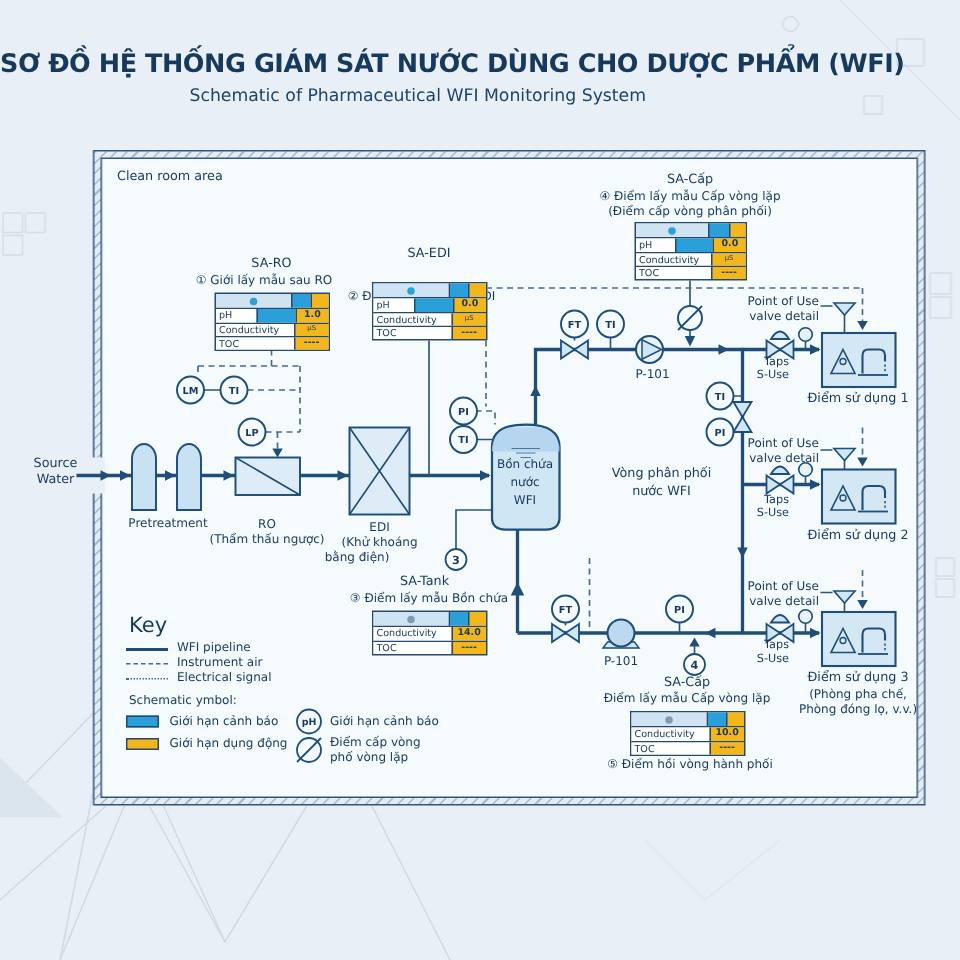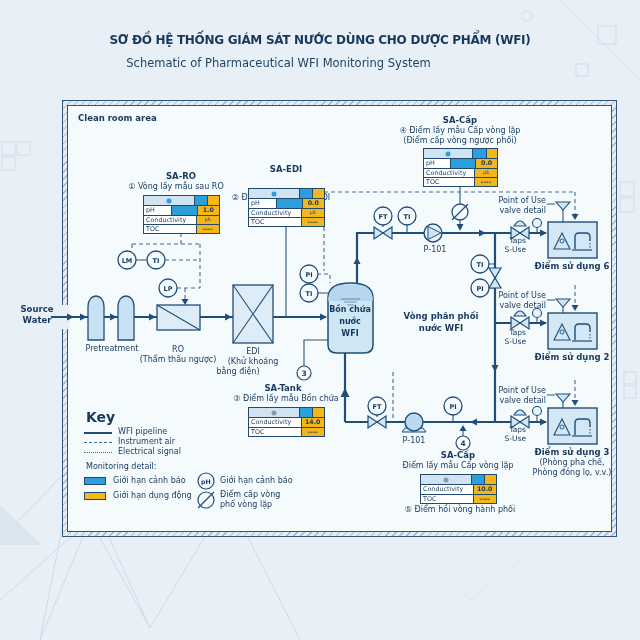--- a/index.html
+++ b/index.html
@@ -1,30 +1,30 @@
 <!DOCTYPE html>
 <html><head>
 <meta charset="utf-8">
 <style>
   html,body{margin:0;padding:0}
   .canvas{position:relative;width:640px;height:640px;background:#e9eff6;overflow:hidden;
           font-family:"DejaVu Sans","Liberation Sans",sans-serif;color:#16395c}
   svg{position:absolute;left:0;top:0}
   .bg-svg{z-index:0}
-  .title{position:absolute;top:33px;left:0;width:640px;text-align:center;font-size:12px;
+  .title{position:absolute;top:33px;left:0;width:640px;text-align:left;font-size:17px;
          font-weight:bold;color:#16395c;letter-spacing:-0.3px;z-index:3}
   .subtitle{position:absolute;top:56px;left:0;width:557px;text-align:center;font-size:11.5px;color:#1d4467;z-index:3}
   .panel{position:absolute;left:62px;top:100px;width:555px;height:437px;box-sizing:border-box;
          border:1.6px solid #31567c;z-index:1;
          background:#e3ebf3 repeating-linear-gradient(135deg,rgba(115,140,168,.55) 0 1px,transparent 1px 5px)}
   .panel-inner{position:absolute;left:4px;top:4px;right:4px;bottom:4px;border:1.2px solid #31567c;background:#f5fafd}
   .diagram-svg{z-index:2}
   .t{position:absolute;z-index:3;font-size:8px;color:#16395c;white-space:nowrap;line-height:10px}
   .c{transform:translateX(-50%)}
-  .b{font-weight:bold}
+  .b{font-weight:normal}
   .r{text-align:right}
   .s75{font-size:7.5px}.s85{font-size:8.5px}.s9{font-size:14px}
   .stbl{position:absolute;z-index:3;background:#fff;border:1.2px solid #24496e;box-sizing:border-box}
   .strow{display:flex;height:9.3px;border-top:1px solid #24496e;box-sizing:border-box}
   .strow:first-child{border-top:none}
   .hc1{flex:0 0 66%;background:#cfe3f2;position:relative}
   .hc2{flex:0 0 17%;background:#2b9fd9;border-left:1px solid #24496e}
   .hc3{flex:1;background:#f3b71c;border-left:1px solid #24496e}
   .dot{position:absolute;left:50%;top:50%;transform:translate(-50%,-50%);width:5px;height:5px;border-radius:50%;background:#2b9fd9}
   .dot.muted{background:#7f9cb2}
@@ -276,21 +276,21 @@
   <div class="t b c" style="left:350px;top:317px">nước</div>
   <div class="t b c" style="left:350px;top:329px">WFI</div>
 
   <div class="t c" style="left:435px;top:245px">P-101</div>
   <div class="t c" style="left:414px;top:436px">P-101</div>
 
   <div class="t b s85 c" style="left:441px;top:311px">Vòng phân phối</div>
   <div class="t b s85 c" style="left:441px;top:323px">nước WFI</div>
 
   <div class="t b s85 c" style="left:181px;top:171px">SA-RO</div>
-  <div class="t c" style="left:176px;top:182px">① Vòng lấy mẫu sau RO</div>
+  <div class="t c" style="left:176px;top:182px">① Giới lấy mẫu sau RO</div>
   <div class="stbl" style="left:143px;top:195px;width:77px">
     <div class="strow">
         <span class="hc1">
           <span class="dot"></span>
         </span>
         <span class="hc2"></span>
         <span class="hc3"></span>
       </div>
     <div class="strow">
         <span class="cn">pH</span>
@@ -327,21 +327,21 @@
         <span class="cv tiny">µS</span>
       </div>
     <div class="strow">
         <span class="cn wide">TOC</span>
         <span class="cv">----</span>
       </div>
   </div>
 
   <div class="t b s85 c" style="left:460px;top:115px">SA-Cấp</div>
   <div class="t c" style="left:460px;top:126px">④ Điểm lấy mẫu Cấp vòng lặp</div>
-  <div class="t c" style="left:460px;top:136px">(Điểm cấp vòng ngược phối)</div>
+  <div class="t c" style="left:460px;top:136px">(Điểm cấp vòng phân phối)</div>
   <div class="stbl" style="left:423px;top:148px;width:75px">
     <div class="strow">
         <span class="hc1">
           <span class="dot"></span>
         </span>
         <span class="hc2"></span>
         <span class="hc3"></span>
       </div>
     <div class="strow">
         <span class="cn">pH</span>
@@ -397,21 +397,21 @@
         <span class="cv">----</span>
       </div>
   </div>
   <div class="t c" style="left:460px;top:505px">⑤ Điểm hồi vòng hành phối</div>
 
   <div class="t r" style="left:496px;top:196px;width:50px">
     <span>Point of Use</span><br>
     <span>valve detail</span></div>
   <div class="t r s75" style="left:500px;top:236px;width:26px">Taps</div>
   <div class="t r s75" style="left:500px;top:245px;width:26px">S-Use</div>
-  <div class="t b s85 c" style="left:572px;top:261px">Điểm sử dụng 6</div>
+  <div class="t b s85 c" style="left:572px;top:261px">Điểm sử dụng 1</div>
 
   <div class="t r" style="left:496px;top:291px;width:50px">
     <span>Point of Use</span><br>
     <span>valve detail</span></div>
   <div class="t r s75" style="left:500px;top:328px;width:26px">Taps</div>
   <div class="t r s75" style="left:500px;top:337px;width:26px">S-Use</div>
   <div class="t b s85 c" style="left:572px;top:352px">Điểm sử dụng 2</div>
 
   <div class="t r" style="left:496px;top:386px;width:50px">
     <span>Point of Use</span><br>
@@ -422,21 +422,21 @@
   <div class="t c" style="left:572px;top:458px">(Phòng pha chế,</div>
   <div class="t c" style="left:572px;top:468px">Phòng đóng lọ, v.v.)</div>
 
   <div class="t b s9" style="left:86px;top:412px">Key</div>
   <div class="kline" style="left:84px;top:432px"></div>
   <div class="t" style="left:118px;top:427px">WFI pipeline</div>
   <div class="kline kdash" style="left:84px;top:442px"></div>
   <div class="t" style="left:118px;top:437px">Instrument air</div>
   <div class="kline kdot" style="left:84px;top:452px"></div>
   <div class="t" style="left:118px;top:447px">Electrical signal</div>
-  <div class="t" style="left:86px;top:462px">Monitoring detail:</div>
+  <div class="t" style="left:86px;top:462px">Schematic ymbol:</div>
   <div class="swatch" style="left:84px;top:477px;background:#2b9fd9"></div>
   <div class="t" style="left:113px;top:476px">Giới hạn cảnh báo</div>
   <div class="swatch" style="left:84px;top:492px;background:#f3b71c"></div>
   <div class="t" style="left:113px;top:491px">Giới hạn dụng động</div>
   <div class="t" style="left:220px;top:476px">Giới hạn cảnh báo</div>
   <div class="t" style="left:220px;top:490px">Điểm cấp vòng</div>
   <div class="t" style="left:220px;top:500px">phố vòng lặp</div>
 
 </div>
 

